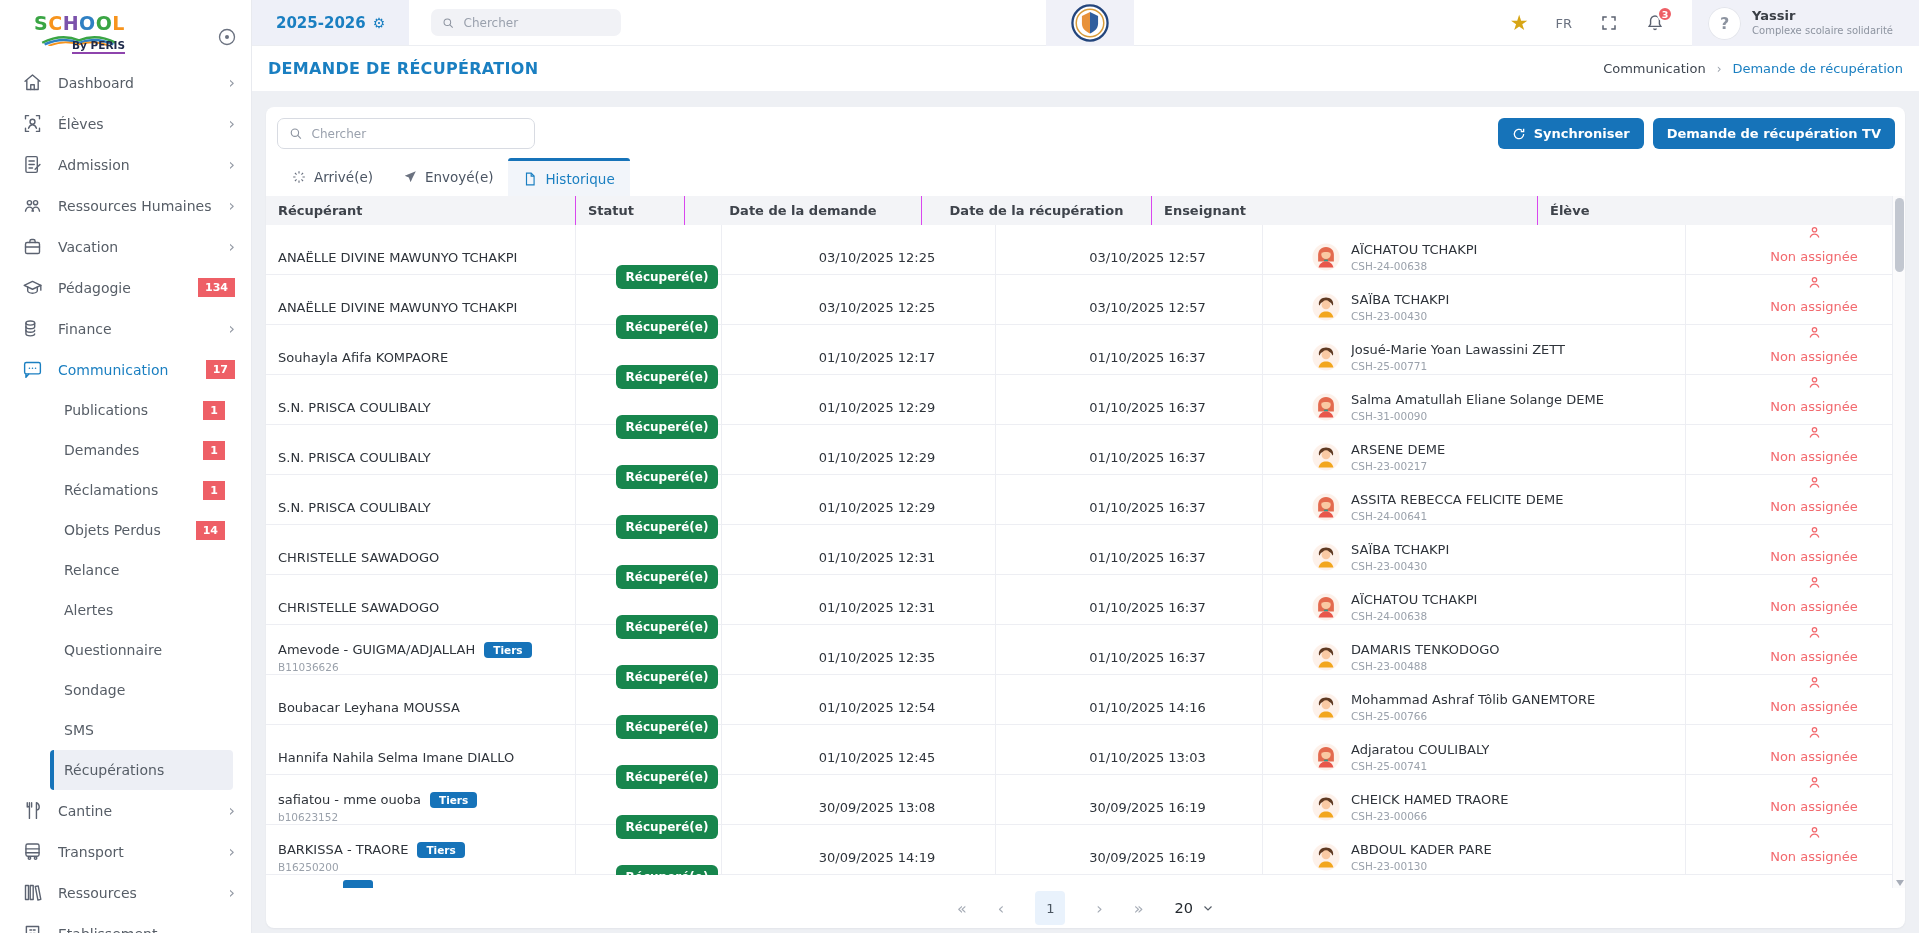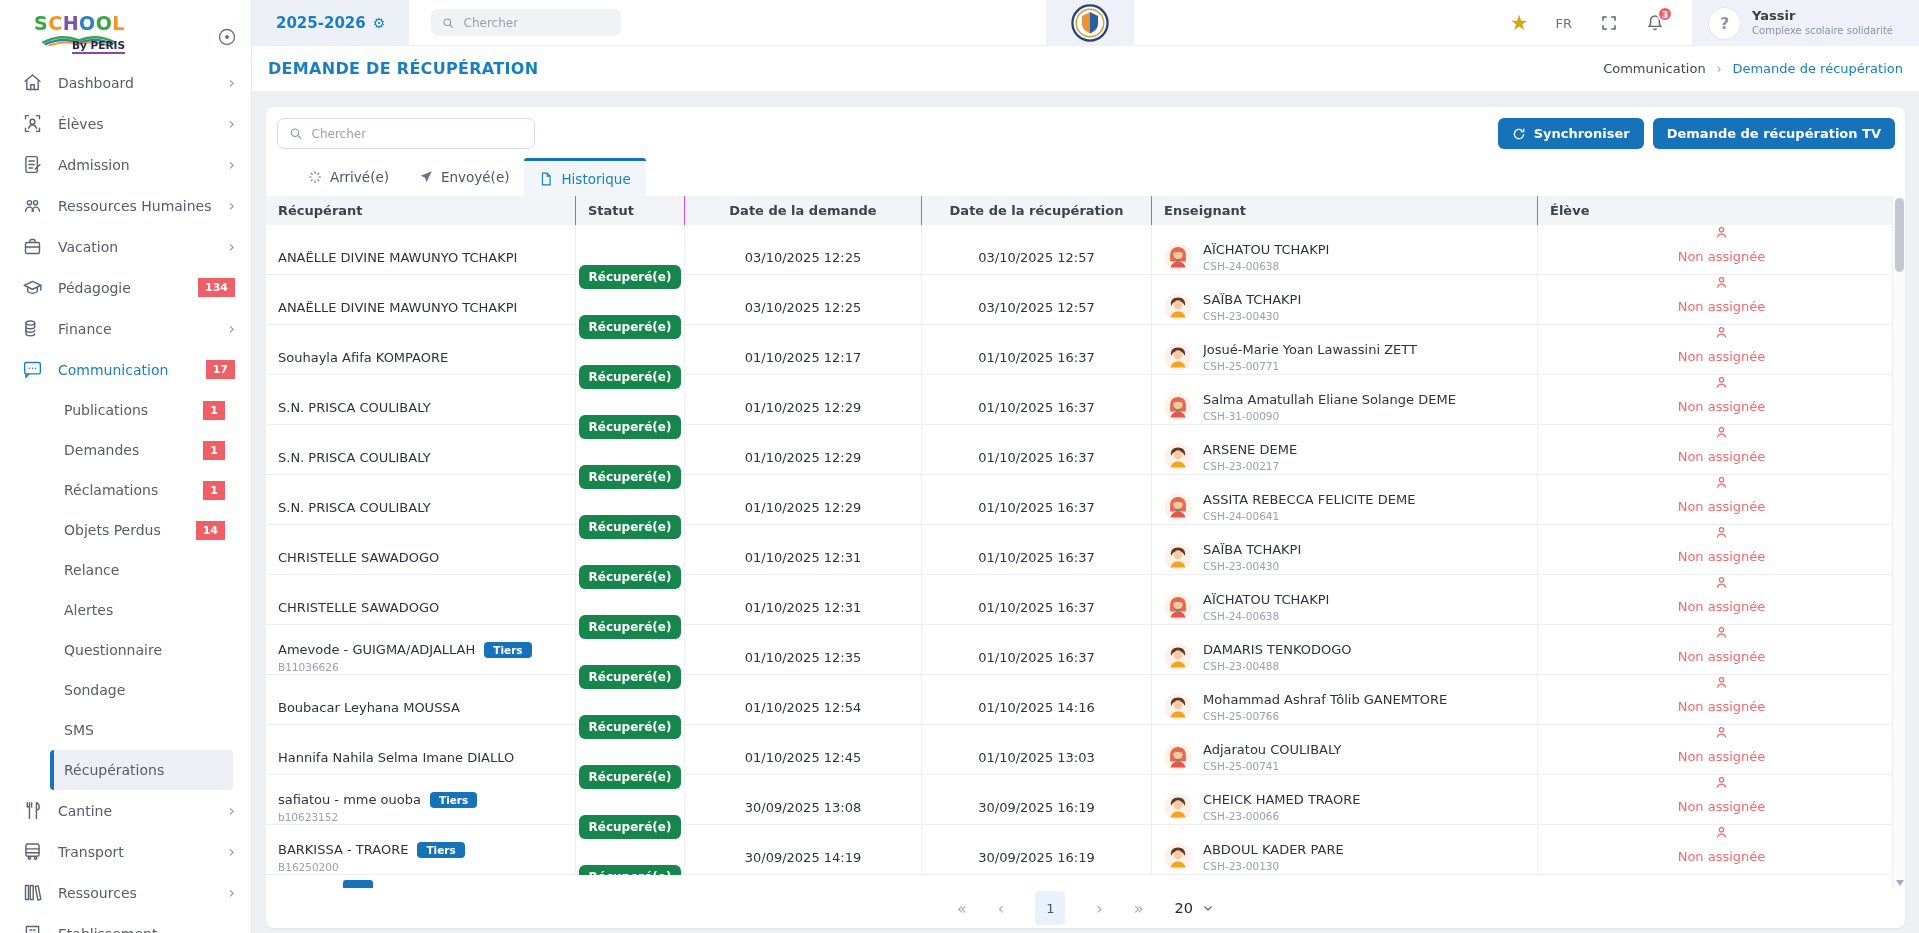--- a/index.html
+++ b/index.html
@@ -80,36 +80,36 @@
     overflow:hidden; box-shadow:0 1px 2px rgba(16,24,40,.05); }
   .card-top { display:flex; align-items:center; justify-content:space-between;
     padding:11px 10px 9px 11px; }
   .card-search { width:258px; height:31px; border:1px solid #d8dbe2; border-radius:7px;
     display:flex; align-items:center; gap:9px; padding:0 11px; color:#9aa1ad;}
   .btns { display:flex; gap:9px; }
   .btn { height:31px; background:#1673b9; color:#fff; border:none; border-radius:6px;
     font-size:13px; font-weight:600; display:flex; align-items:center; gap:8px;
     padding:0 14px; font-family:inherit; cursor:pointer;}
 
-  .tabs { display:flex; align-items:stretch; padding-left:27px; height:38px; flex:0 0 38px;}
+  .tabs { display:flex; align-items:stretch; padding-left:11px; height:38px; flex:0 0 38px;}
   .tab { display:flex; align-items:center; gap:8px; font-size:13.5px; color:#4b5563;
     padding:0 15px; cursor:pointer;}
   .tab .tab-ic { display:flex; color:#6b7280; }
   .tab.active { background:#f2f5fa; border-top:3px solid #1673b9;
     border-radius:3px 3px 0 0; color:#1a7fc1; }
   .tab.active .tab-ic { color:#1a7fc1; }
 
   .table-wrap { position:relative; flex:0 0 auto; }
   .thead, .trow { display:grid; grid-template-columns:310px 109px 237px 230px 386px 1fr; }
   .thead { background:#f3f4f7; height:29px; font-size:13px; font-weight:bold; color:#3e434b; }
   .thead > div { padding:0 12px; border-right:1px solid #d946ef; display:flex; align-items:center;}
   .thead > div:last-child { border-right:none; }
   .th-center { justify-content:center; }
   .rows-viewport { height:663px; overflow:hidden; position:relative; }
-  .trow { height:50px; border-bottom:1px solid #edeef3; background:#fff; cursor:pointer;}
+  .trow { height:50px; border-bottom:1px solid #edeef3; background:#fff; cursor:pointer;gap:37px;}
   .c { padding:0 12px; border-right:1px solid #edeef3; display:flex; align-items:center; min-width:0;}
   .c:last-child { border-right:none; }
   .c-rec { flex-direction:column; align-items:flex-start; justify-content:center; gap:3px;}
   .rec-line { display:flex; align-items:center; }
   .rec-name { font-size:13px; color:#2e333a; white-space:nowrap;}
   .tiers { background:#1673b9; color:#fff; font-size:10.5px; font-weight:600;
     border-radius:4px; padding:2px 9px; margin-left:9px; }
   .rec-id { font-size:10.5px; color:#9aa1ab; }
   .c-stat { justify-content:center; }
   .badge-status { background:#17864d; color:#fff; font-size:12px; font-weight:bold;

